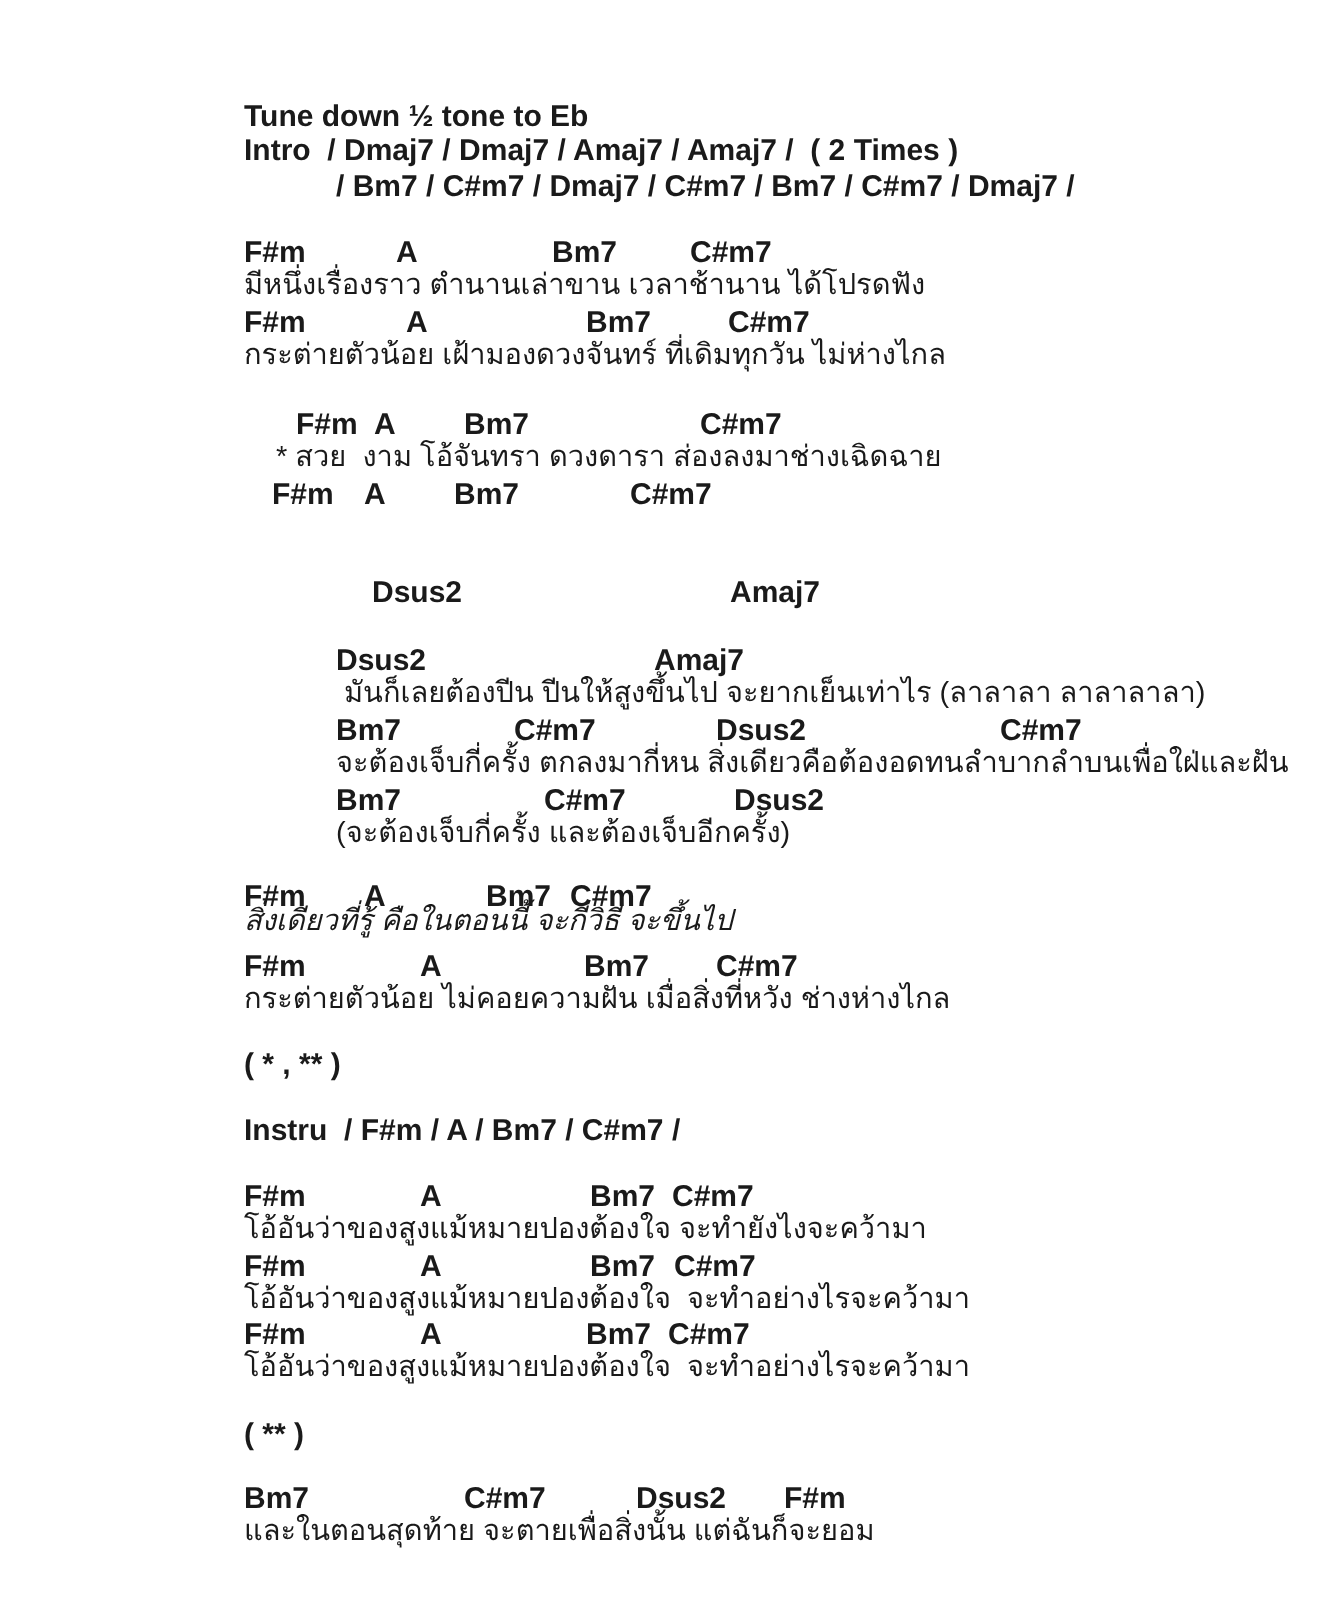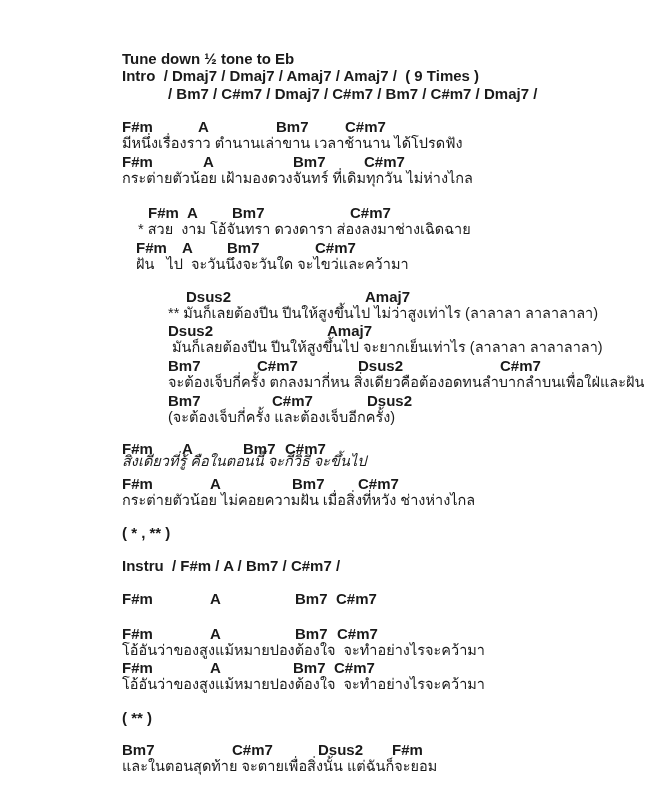--- a/index.html
+++ b/index.html
@@ -19,45 +19,44 @@
     letter-spacing:0;
   }
   .line.bold .seg{font-weight:700;}
   .line.lyrics .seg{font-size:14.5px;font-weight:400;}
 </style>
 </head>
 <body>
 
 <div class="sheet">
     <div class="line heading bold" style="top: 33px;"><span class="seg" style="left: 122px; margin-top: 16px;">Tune down ½ tone to Eb</span></div>
-    <div class="line chords bold" style="top: 66px;"><span class="seg" style="left: 122px;">Intro  / Dmaj7 / Dmaj7 / Amaj7 / Amaj7 /  ( 9 Times )</span></div>
+    <div class="line chords bold" style="top: 66px;"><span class="seg" style="left: 122px;">Intro  / Dmaj7 / Dmaj7 / Amaj7 / Amaj7 /  ( 2 Times )</span></div>
     <div class="line chords bold" style="top: 84px;"><span class="seg" style="left: 168px;">/ Bm7 / C#m7 / Dmaj7 / C#m7 / Bm7 / C#m7 / Dmaj7 /</span></div>
     <div class="line chords bold" style="top: 117px;"><span class="seg" style="left: 122px;">F#m</span><span class="seg" style="left: 198px;">A</span><span class="seg" style="left: 276px;">Bm7</span><span class="seg" style="left: 345px;">C#m7</span></div>
     <div class="line lyrics" style="top: 134px;"><span class="seg" style="left: 122px;">มีหนึ่งเรื่องราว ตำนานเล่าขาน เวลาช้านาน ได้โปรดฟัง</span></div>
     <div class="line chords bold" style="top: 152px;"><span class="seg" style="left: 122px;">F#m</span><span class="seg" style="left: 203px;">A</span><span class="seg" style="left: 293px;">Bm7</span><span class="seg" style="left: 364px;">C#m7</span></div>
     <div class="line lyrics" style="top: 169px;"><span class="seg" style="left: 122px;">กระต่ายตัวน้อย เฝ้ามองดวงจันทร์ ที่เดิมทุกวัน ไม่ห่างไกล</span></div>
     <div class="line chords bold" style="top: 203px;"><span class="seg" style="left: 148px;">F#m</span><span class="seg" style="left: 187px;">A</span><span class="seg" style="left: 232px;">Bm7</span><span class="seg" style="left: 350px;">C#m7</span></div>
     <div class="line lyrics" style="top: 220px;"><span class="seg" style="left: 138px;">* สวย  งาม โอ้จันทรา ดวงดารา ส่องลงมาช่างเฉิดฉาย</span></div>
     <div class="line chords bold" style="top: 238px;"><span class="seg" style="left: 136px;">F#m</span><span class="seg" style="left: 182px;">A</span><span class="seg" style="left: 227px;">Bm7</span><span class="seg" style="left: 315px;">C#m7</span></div>
-    <div class="line lyrics" style="top: 255px;"><span class="seg" style="left: 136px;">ฝัน   ไป  จะวันนึงจะวันใด จะไขว่และคว้ามา</span></div>
     <div class="line chords bold" style="top: 287px;"><span class="seg" style="left: 186px;">Dsus2</span><span class="seg" style="left: 365px;">Amaj7</span></div>
-    <div class="line lyrics" style="top: 304px;"><span class="seg" style="left: 168px;">** มันก็เลยต้องปีน ปีนให้สูงขึ้นไป ไม่ว่าสูงเท่าไร (ลาลาลา ลาลาลาลา)</span></div>
     <div class="line chords bold" style="top: 321px;"><span class="seg" style="left: 168px;">Dsus2</span><span class="seg" style="left: 327px;">Amaj7</span></div>
     <div class="line lyrics" style="top: 338px;"><span class="seg" style="left: 172px;">มันก็เลยต้องปีน ปีนให้สูงขึ้นไป จะยากเย็นเท่าไร (ลาลาลา ลาลาลาลา)</span></div>
     <div class="line chords bold" style="top: 356px;"><span class="seg" style="left: 168px;">Bm7</span><span class="seg" style="left: 257px;">C#m7</span><span class="seg" style="left: 358px;">Dsus2</span><span class="seg" style="left: 500px;">C#m7</span></div>
     <div class="line lyrics" style="top: 373px; text-decoration: underline;"><span class="seg" style="left: 168px;">จะต้องเจ็บกี่ครั้ง ตกลงมากี่หน สิ่งเดียวคือต้องอดทนลำบากลำบนเพื่อใฝ่และฝัน</span></div>
     <div class="line chords bold" style="top: 391px;"><span class="seg" style="left: 168px;">Bm7</span><span class="seg" style="left: 272px;">C#m7</span><span class="seg" style="left: 367px;">Dsus2</span></div>
     <div class="line lyrics" style="top: 408px;"><span class="seg" style="left: 168px;">(จะต้องเจ็บกี่ครั้ง และต้องเจ็บอีกครั้ง)</span></div>
     <div class="line chords bold" style="top: 439px;"><span class="seg" style="left: 122px;">F#m</span><span class="seg" style="left: 182px;">A</span><span class="seg" style="left: 243px;">Bm7</span><span class="seg" style="left: 285px;">C#m7</span></div>
     <div class="line lyrics" style="top: 452px; font-style: italic;"><span class="seg" style="left: 122px;">สิ่งเดียวที่รู้ คือในตอนนี้ จะกี่วิธี จะขึ้นไป</span></div>
     <div class="line chords bold" style="top: 474px;"><span class="seg" style="left: 122px;">F#m</span><span class="seg" style="left: 210px;">A</span><span class="seg" style="left: 292px;">Bm7</span><span class="seg" style="left: 358px;">C#m7</span></div>
     <div class="line lyrics" style="top: 491px;"><span class="seg" style="left: 122px;">กระต่ายตัวน้อย ไม่คอยความฝัน เมื่อสิ่งที่หวัง ช่างห่างไกล</span></div>
     <div class="line heading bold" style="top: 523px;"><span class="seg" style="left: 122px;">( * , ** )</span></div>
     <div class="line chords bold" style="top: 556px;"><span class="seg" style="left: 122px;">Instru  / F#m / A / Bm7 / C#m7 /</span></div>
     <div class="line chords bold" style="top: 589px;"><span class="seg" style="left: 122px;">F#m</span><span class="seg" style="left: 210px;">A</span><span class="seg" style="left: 295px;">Bm7</span><span class="seg" style="left: 336px;">C#m7</span></div>
+    <div class="line lyrics" style="top: 606px;"><span class="seg" style="left: 122px;">โอ้อันว่าของสูงแม้หมายปองต้องใจ จะทำยังไงจะคว้ามา</span></div>
     <div class="line chords bold" style="top: 624px;"><span class="seg" style="left: 122px;">F#m</span><span class="seg" style="left: 210px;">A</span><span class="seg" style="left: 295px;">Bm7</span><span class="seg" style="left: 337px;">C#m7</span></div>
     <div class="line lyrics" style="top: 641px;"><span class="seg" style="left: 122px;">โอ้อันว่าของสูงแม้หมายปองต้องใจ  จะทำอย่างไรจะคว้ามา</span></div>
     <div class="line chords bold" style="top: 658px;"><span class="seg" style="left: 122px;">F#m</span><span class="seg" style="left: 210px;">A</span><span class="seg" style="left: 293px;">Bm7</span><span class="seg" style="left: 334px;">C#m7</span></div>
     <div class="line lyrics" style="top: 675px;"><span class="seg" style="left: 122px;">โอ้อันว่าของสูงแม้หมายปองต้องใจ  จะทำอย่างไรจะคว้ามา</span></div>
     <div class="line heading bold" style="top: 708px;"><span class="seg" style="left: 122px;">( ** )</span></div>
     <div class="line chords bold" style="top: 740px;"><span class="seg" style="left: 122px;">Bm7</span><span class="seg" style="left: 232px;">C#m7</span><span class="seg" style="left: 318px;">Dsus2</span><span class="seg" style="left: 392px;">F#m</span></div>
     <div class="line lyrics" style="top: 757px;"><span class="seg" style="left: 122px;">และในตอนสุดท้าย จะตายเพื่อสิ่งนั้น แต่ฉันก็จะยอม</span></div>
   </div>
 
 </body></html>

